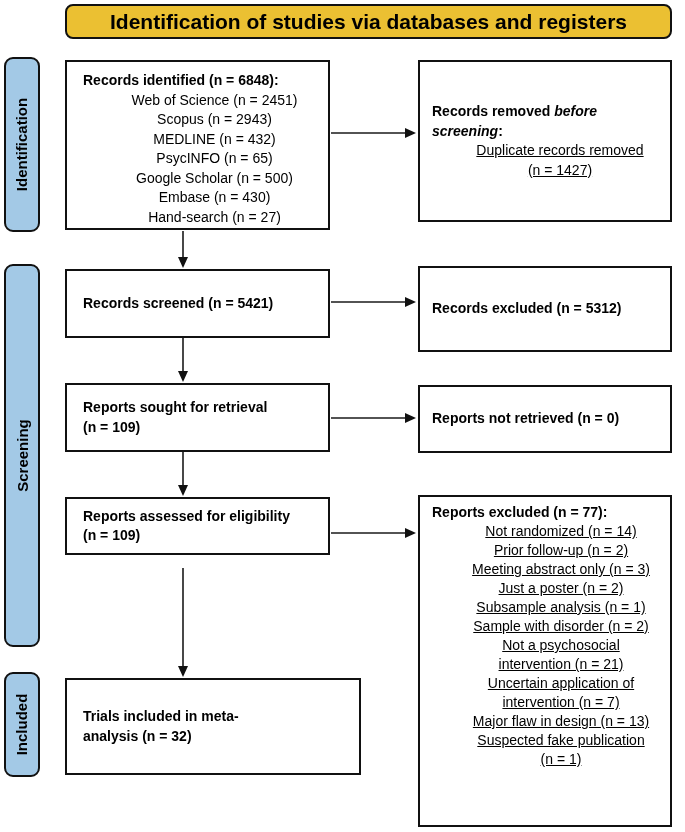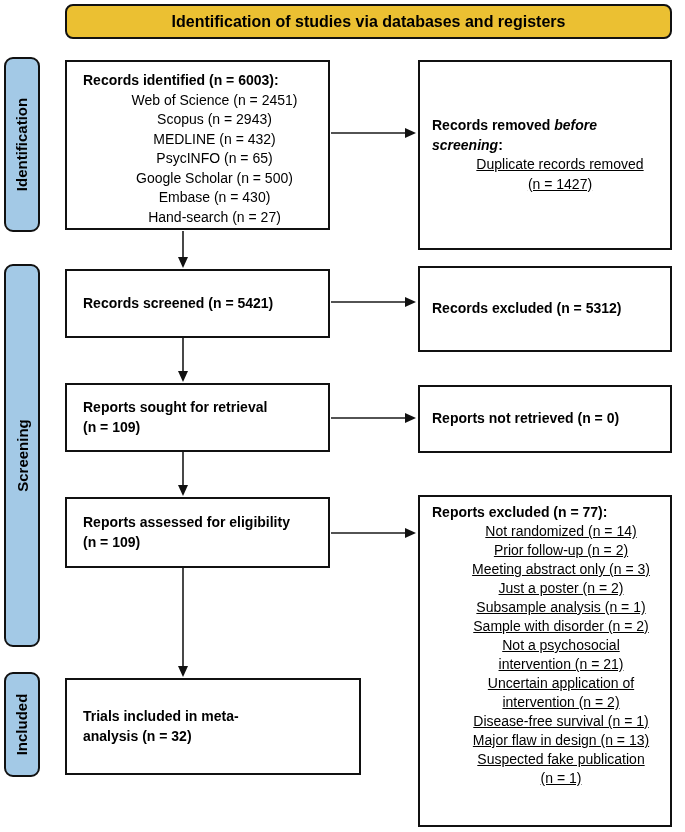--- a/index.html
+++ b/index.html
@@ -5,21 +5,21 @@
   html,body{margin:0;padding:0;background:#fff;}
   .canvas{
     position:relative;width:685px;height:832px;background:#fff;
     font-family:"Liberation Sans","DejaVu Sans",sans-serif;color:#000;
     overflow:hidden;
   }
   .banner{
     position:absolute;left:65px;top:4px;width:607px;height:35px;
     background:#EBC032;border:2px solid #111;border-radius:8px;
     display:flex;align-items:center;justify-content:center;
-    font-size:16px;font-weight:700;box-sizing:border-box;
+    font-size:21px;font-weight:700;box-sizing:border-box;
   }
   .stage{
     position:absolute;left:4px;width:36px;
     background:#A3C9E6;border:2px solid #111;border-radius:9px;
     display:flex;align-items:center;justify-content:center;
     box-sizing:border-box;
   }
   .stage span{
     transform:rotate(-90deg);white-space:nowrap;
     font-size:15px;font-weight:700;
@@ -30,26 +30,26 @@
   .box{
     position:absolute;background:#fff;border:2px solid #111;
     box-sizing:border-box;font-size:14px;line-height:19.5px;
   }
   .centered{display:flex;flex-direction:column;justify-content:center;}
   .heading{font-weight:700;white-space:pre-line;}
   .sub-item{white-space:pre-line;text-align:center;}
   .indent24 .sub-item{padding-left:24px;}
   .indent26 .sub-item{padding-left:26px;text-decoration:underline;}
   .box-identified{left:65px;top:60px;width:265px;height:170px;padding:9px 6px 6px 16px;}
-  .box-removed{left:418px;top:60px;width:254px;height:190px;padding:6px 8px 6px 12px;}
+  .box-removed{left:418px;top:60px;width:254px;height:162px;padding:6px 8px 6px 12px;}
   .box-screened{left:65px;top:269px;width:265px;height:69px;padding:0 6px 0 16px;}
   .box-excluded-records{left:418px;top:266px;width:254px;height:86px;padding:0 6px 0 12px;}
   .box-sought{left:65px;top:383px;width:265px;height:69px;padding:0 6px 0 16px;}
   .box-not-retrieved{left:418px;top:385px;width:254px;height:68px;padding:0 6px 0 12px;}
-  .box-assessed{left:65px;top:497px;width:265px;height:71px;padding:0 6px 0 16px;}
+  .box-assessed{left:65px;top:497px;width:265px;height:58px;padding:0 6px 0 16px;}
   .box-excluded-reports{left:418px;top:495px;width:254px;height:332px;padding:6px 6px 4px 12px;line-height:19px;}
   .box-included-trials{left:65px;top:678px;width:296px;height:97px;padding:0 6px 0 16px;}
   .arrows{position:absolute;left:0;top:0;pointer-events:none;}
   .arrows line{stroke:#1a1a1a;stroke-width:1.6;}
 </style>
 </head>
 <body>
 
 <div class="canvas">
 
@@ -59,21 +59,21 @@
     <span>Identification</span>
   </div>
   <div class="stage stage-screening">
     <span>Screening</span>
   </div>
   <div class="stage stage-included">
     <span>Included</span>
   </div>
 
   <div class="box box-identified">
-    <div class="heading">Records identified (n = 6003):</div>
+    <div class="heading">Records identified (n = 6848):</div>
     <div class="indent24">
 
     <div class="sub-item">Web of Science (n = 2451)</div>
         <div class="sub-item">Scopus (n = 2943)</div>
         <div class="sub-item">MEDLINE (n = 432)</div>
         <div class="sub-item">PsycINFO (n = 65)</div>
         <div class="sub-item">Google Scholar (n = 500)</div>
         <div class="sub-item">Embase (n = 430)</div>
         <div class="sub-item">Hand-search (n = 27)</div>
       </div>
@@ -116,22 +116,21 @@
 
     <div class="sub-item">Not randomized (n = 14)</div>
         <div class="sub-item">Prior follow-up (n = 2)</div>
         <div class="sub-item">Meeting abstract only (n = 3)</div>
         <div class="sub-item">Just a poster (n = 2)</div>
         <div class="sub-item">Subsample analysis (n = 1)</div>
         <div class="sub-item">Sample with disorder (n = 2)</div>
         <div class="sub-item">Not a psychosocial
 intervention (n = 21)</div>
         <div class="sub-item">Uncertain application of
-intervention (n = 2)</div>
-        <div class="sub-item">Disease-free survival (n = 1)</div>
+intervention (n = 7)</div>
         <div class="sub-item">Major flaw in design (n = 13)</div>
         <div class="sub-item">Suspected fake publication
 (n = 1)</div>
       </div>
   </div>
 
   <div class="box box-included-trials centered">
     <div class="heading">Trials included in meta-
 analysis (n = 32)</div>
   </div>

